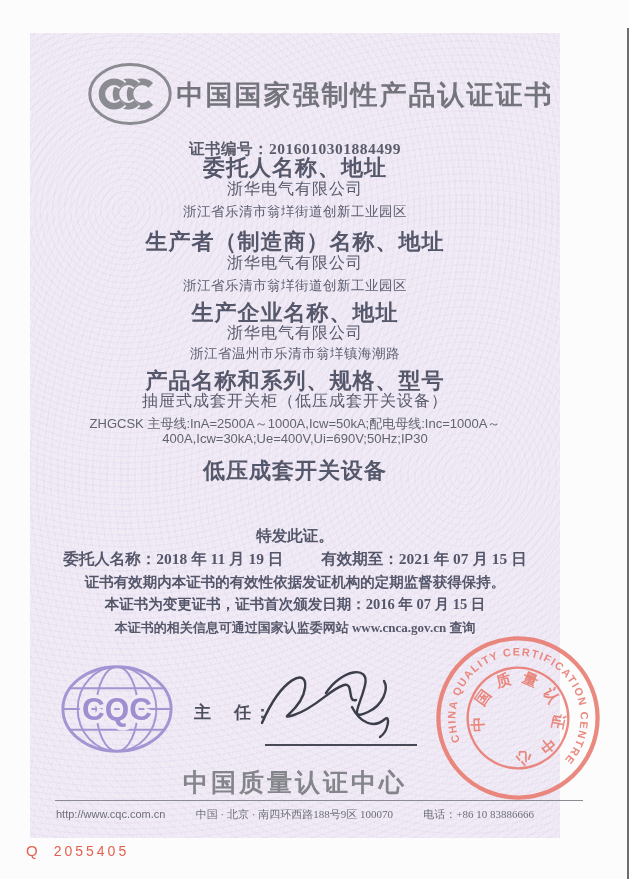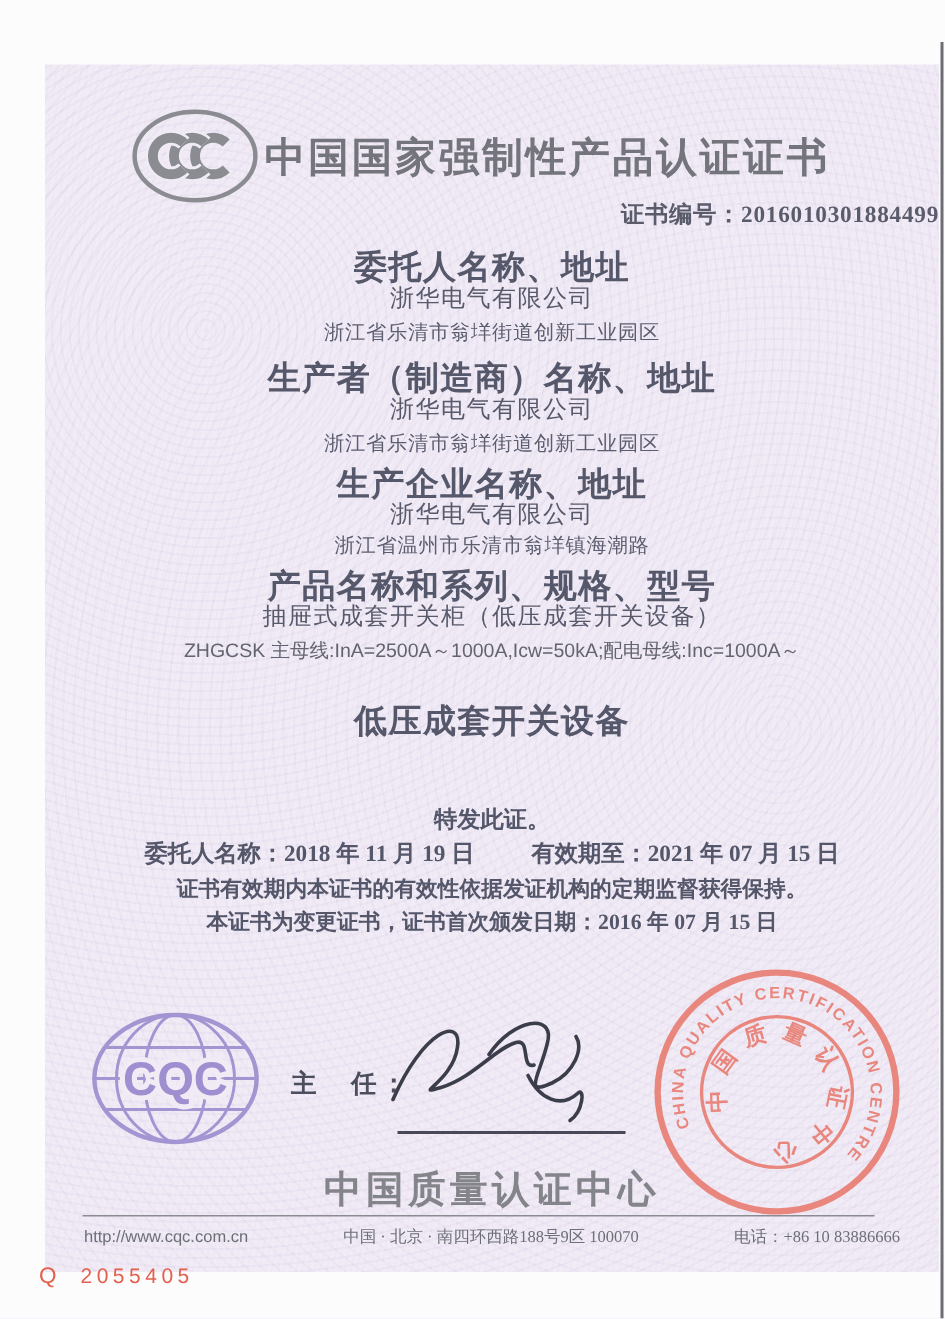--- a/index.html
+++ b/index.html
@@ -4,35 +4,34 @@
 <style>
   html,body{margin:0;padding:0;}
   body{
     width:630px;height:879px;position:relative;overflow:hidden;
     background:#fcfcfd;
     font-family:"Liberation Serif","DejaVu Serif",serif;
     color:#585a6a;
   }
   .scan-edge-right{position:absolute;right:1px;top:28px;width:2px;height:851px;background:#53545c;opacity:.85;}
   .certificate{
-    position:absolute;left:30px;top:33px;width:596px;height:805px;
+    position:absolute;left:30px;top:33px;width:530px;height:805px;
     background-color:#f1ebf5;
     background-image:
       repeating-radial-gradient(circle at 18% 22%, rgba(164,142,205,.07) 0 1.5px, transparent 1.5px 6px),
       repeating-radial-gradient(circle at 82% 55%, rgba(164,142,205,.06) 0 1.5px, transparent 1.5px 7px),
       repeating-linear-gradient(100deg, rgba(196,176,226,.05) 0 1px, transparent 1px 4px);
-    margin-top: 10px;
   }
   .line{position:absolute;left:0;width:100%;text-align:center;z-index:2;}
   .ccc-logo{position:absolute;left:56px;top:26px;width:88px;height:70px;z-index:2;}
   .title{
     position:absolute;left:120px;top:44px;width:430px;text-align:center;
     font-size:27px;font-weight:bold;color:#73747c;letter-spacing:2px;z-index:2;
   }
-  .cert-no{top:90px;font-size:15.5px;font-weight:bold;color:#5a5c6c;letter-spacing:.5px;text-align:right;}
+  .cert-no{top:106px;font-size:15.5px;font-weight:bold;color:#5a5c6c;letter-spacing:.5px;}
   .lbl{font-size:22px;font-weight:bold;color:#55576a;letter-spacing:1px;}
   .comp{font-size:16px;color:#585a6c;letter-spacing:1px;}
   .addr{font-size:13.5px;color:#5c5e70;letter-spacing:.5px;}
   .model{font-size:13px;color:#62646f;font-family:"Liberation Sans","DejaVu Sans",sans-serif;}
   .standard{font-size:14.5px;color:#5c5e6e;font-family:"Liberation Sans","DejaVu Sans",sans-serif;letter-spacing:.5px;}
   .stmt{font-size:15.5px;font-weight:bold;color:#54566a;}
   .dates{font-size:15.5px;font-weight:bold;color:#54566a;}
   .dates .gap{display:inline-block;width:38px;}
   .note1{font-size:14.5px;font-weight:bold;color:#54566a;}
   .note2{font-size:14.5px;font-weight:bold;color:#54566a;}
@@ -91,31 +90,33 @@
   <div class="line comp" style="top:220px">浙华电气有限公司</div>
   <div class="line addr" style="top:244px">浙江省乐清市翁垟街道创新工业园区</div>
 
   <div class="line lbl" style="top:265px">生产企业名称、地址</div>
   <div class="line comp" style="top:290px">浙华电气有限公司</div>
   <div class="line addr" style="top:312px">浙江省温州市乐清市翁垟镇海潮路</div>
 
   <div class="line lbl" style="top:333px">产品名称和系列、规格、型号</div>
   <div class="line comp" style="top:358px">抽屉式成套开关柜（低压成套开关设备）</div>
   <div class="line model" style="top:382px">ZHGCSK  主母线:InA=2500A～1000A,Icw=50kA;配电母线:Inc=1000A～</div>
+  <div class="line model" style="top:398px">400A,Icw=30kA;Ue=400V,Ui=690V;50Hz;IP30</div>
 
   <div class="line lbl" style="top:423px">低压成套开关设备</div>
 
   <div class="line stmt" style="top:493px">特发此证。</div>
 
   <div class="line dates" style="top:516px">
     <span>委托人名称：</span><span>2018 年 11 月 19 日</span><span class="gap"></span><span>有效期至：</span><span>2021 年 07 月 15 日</span>
   </div>
 
   <div class="line note1" style="top:540px">证书有效期内本证书的有效性依据发证机构的定期监督获得保持。</div>
   <div class="line note2" style="top:562px">本证书为变更证书，证书首次颁发日期：2016 年 07 月 15 日</div>
+  <div class="line note3" style="top:586px">本证书的相关信息可通过国家认监委网站 www.cnca.gov.cn 查询</div>
 
   <svg class="cqc-logo" viewBox="-60 -48 120 96">
     <defs>
         <clipPath id="globeclip">
           <ellipse rx="55" ry="43"></ellipse>
         </clipPath>
       </defs>
     <ellipse rx="55" ry="43" fill="none" stroke="#a295d2" stroke-width="3"></ellipse>
     <g clip-path="url(#globeclip)" stroke="#a295d2" stroke-width="2" fill="none">
       <line x1="-55" y1="-21" x2="55" y2="-21"></line>

